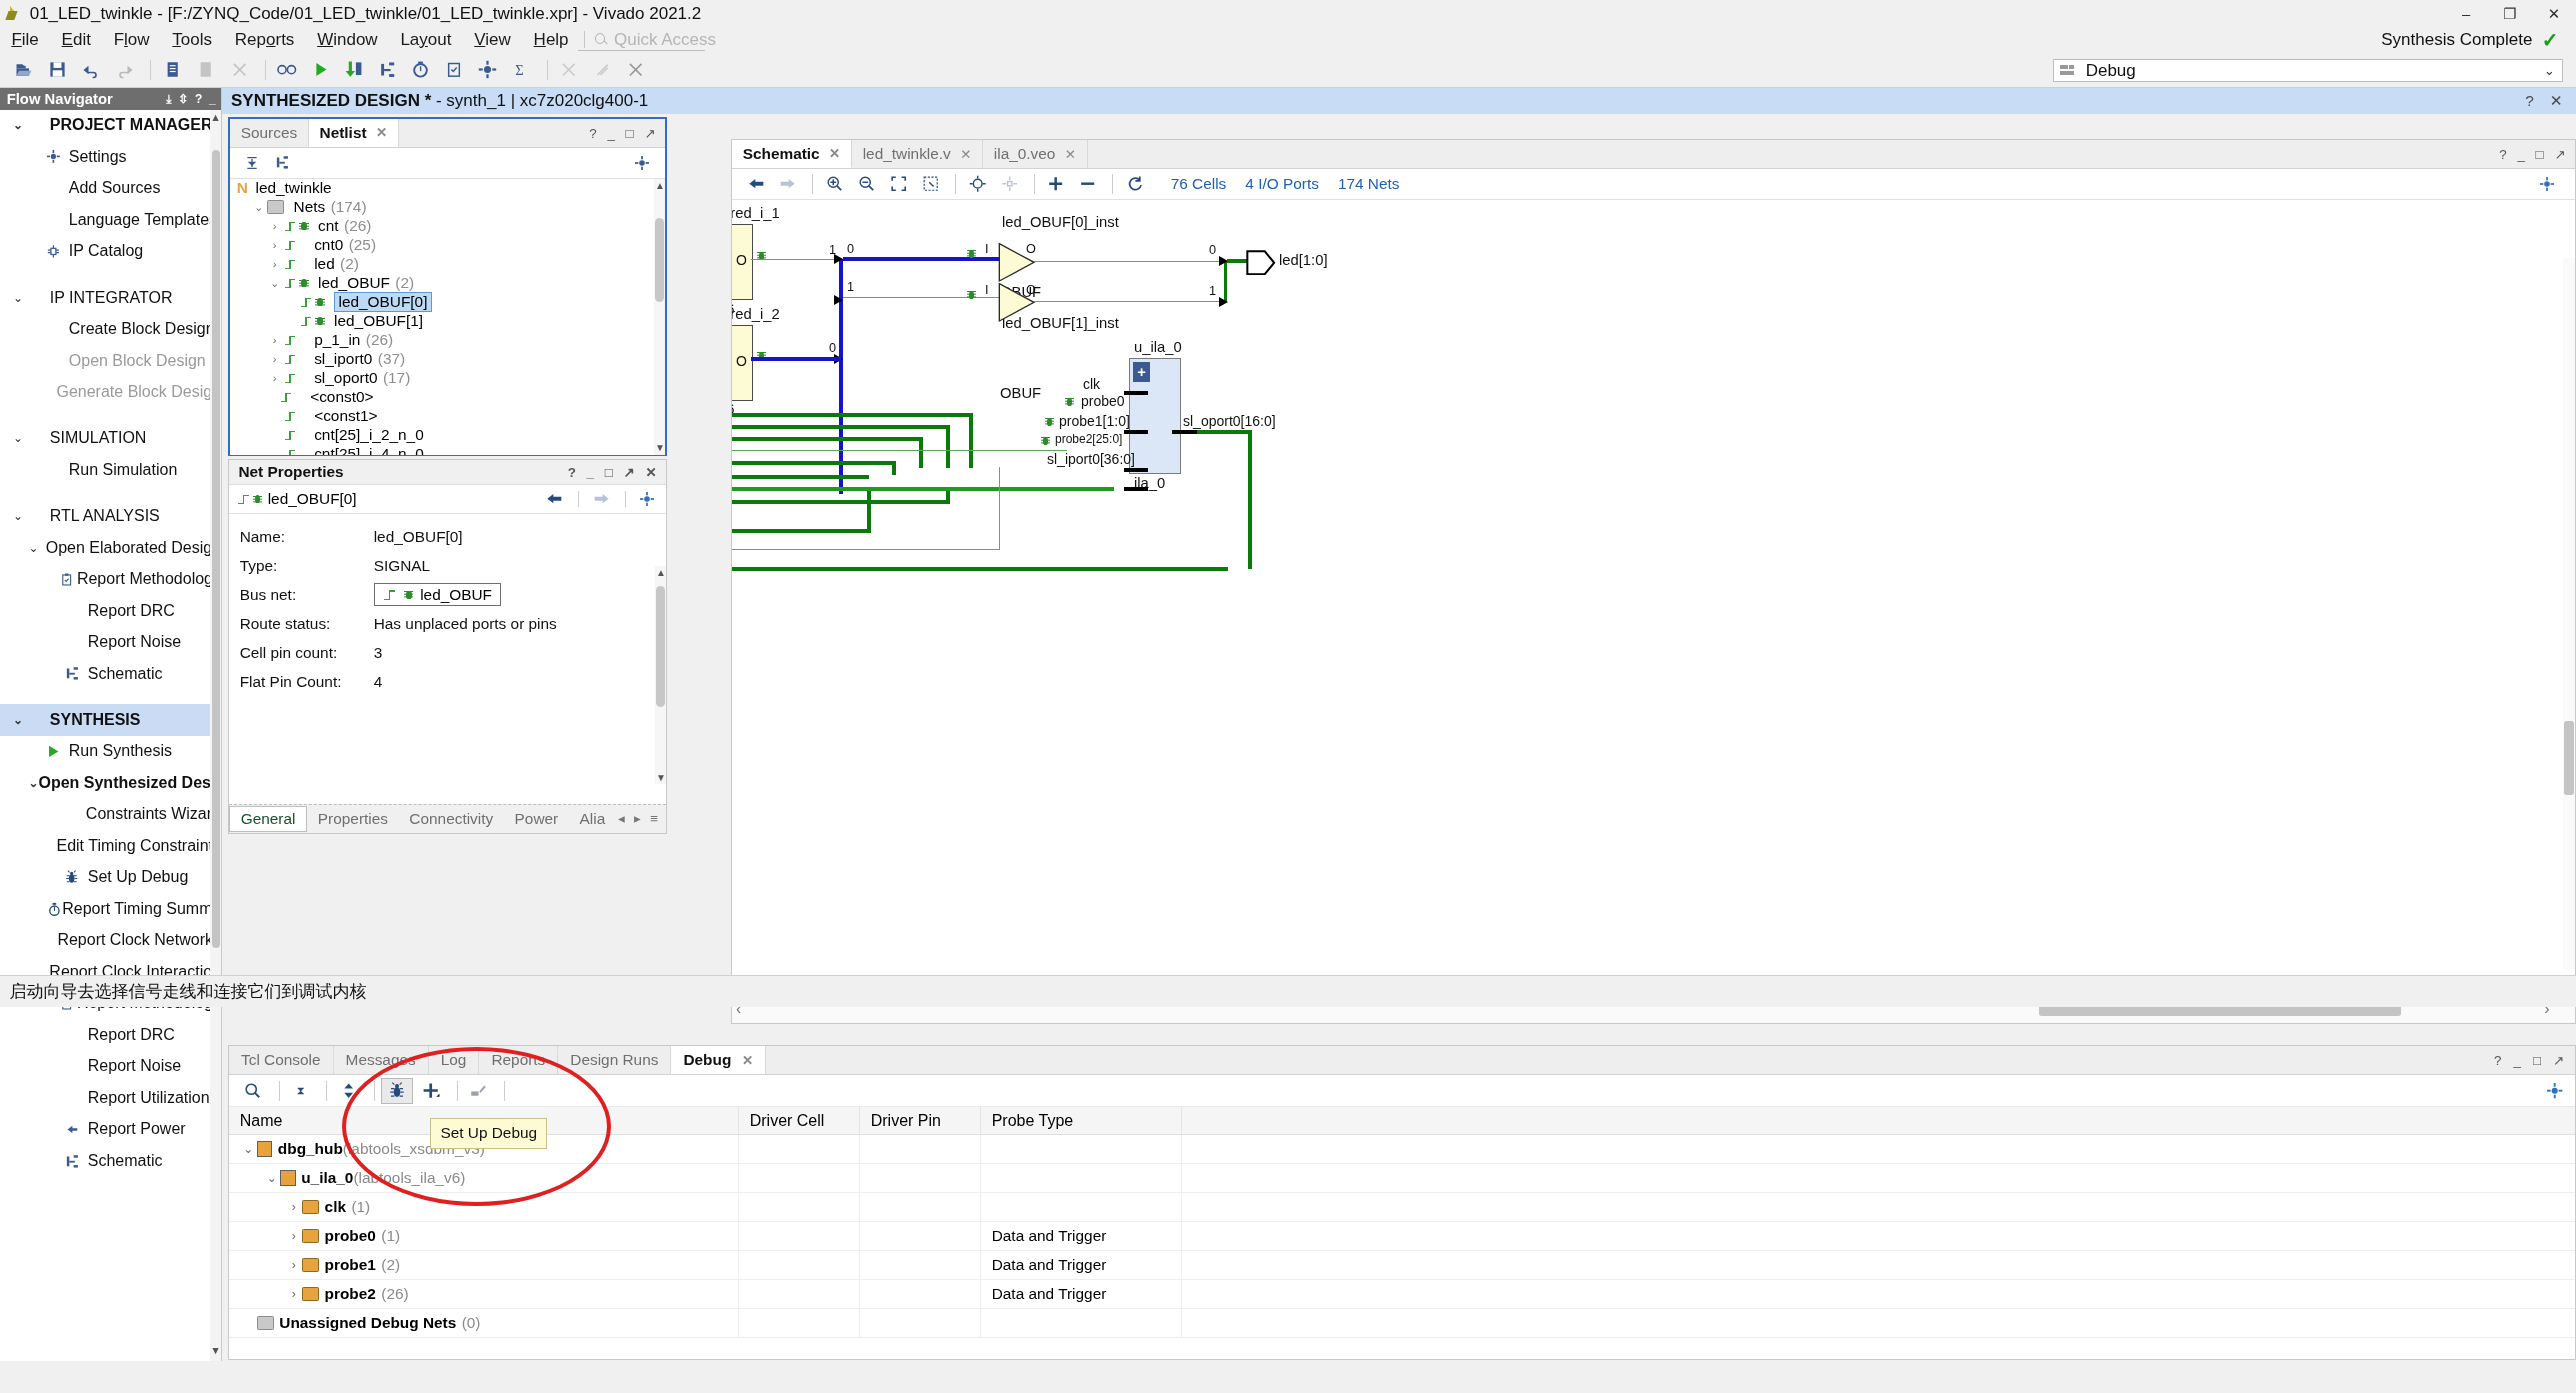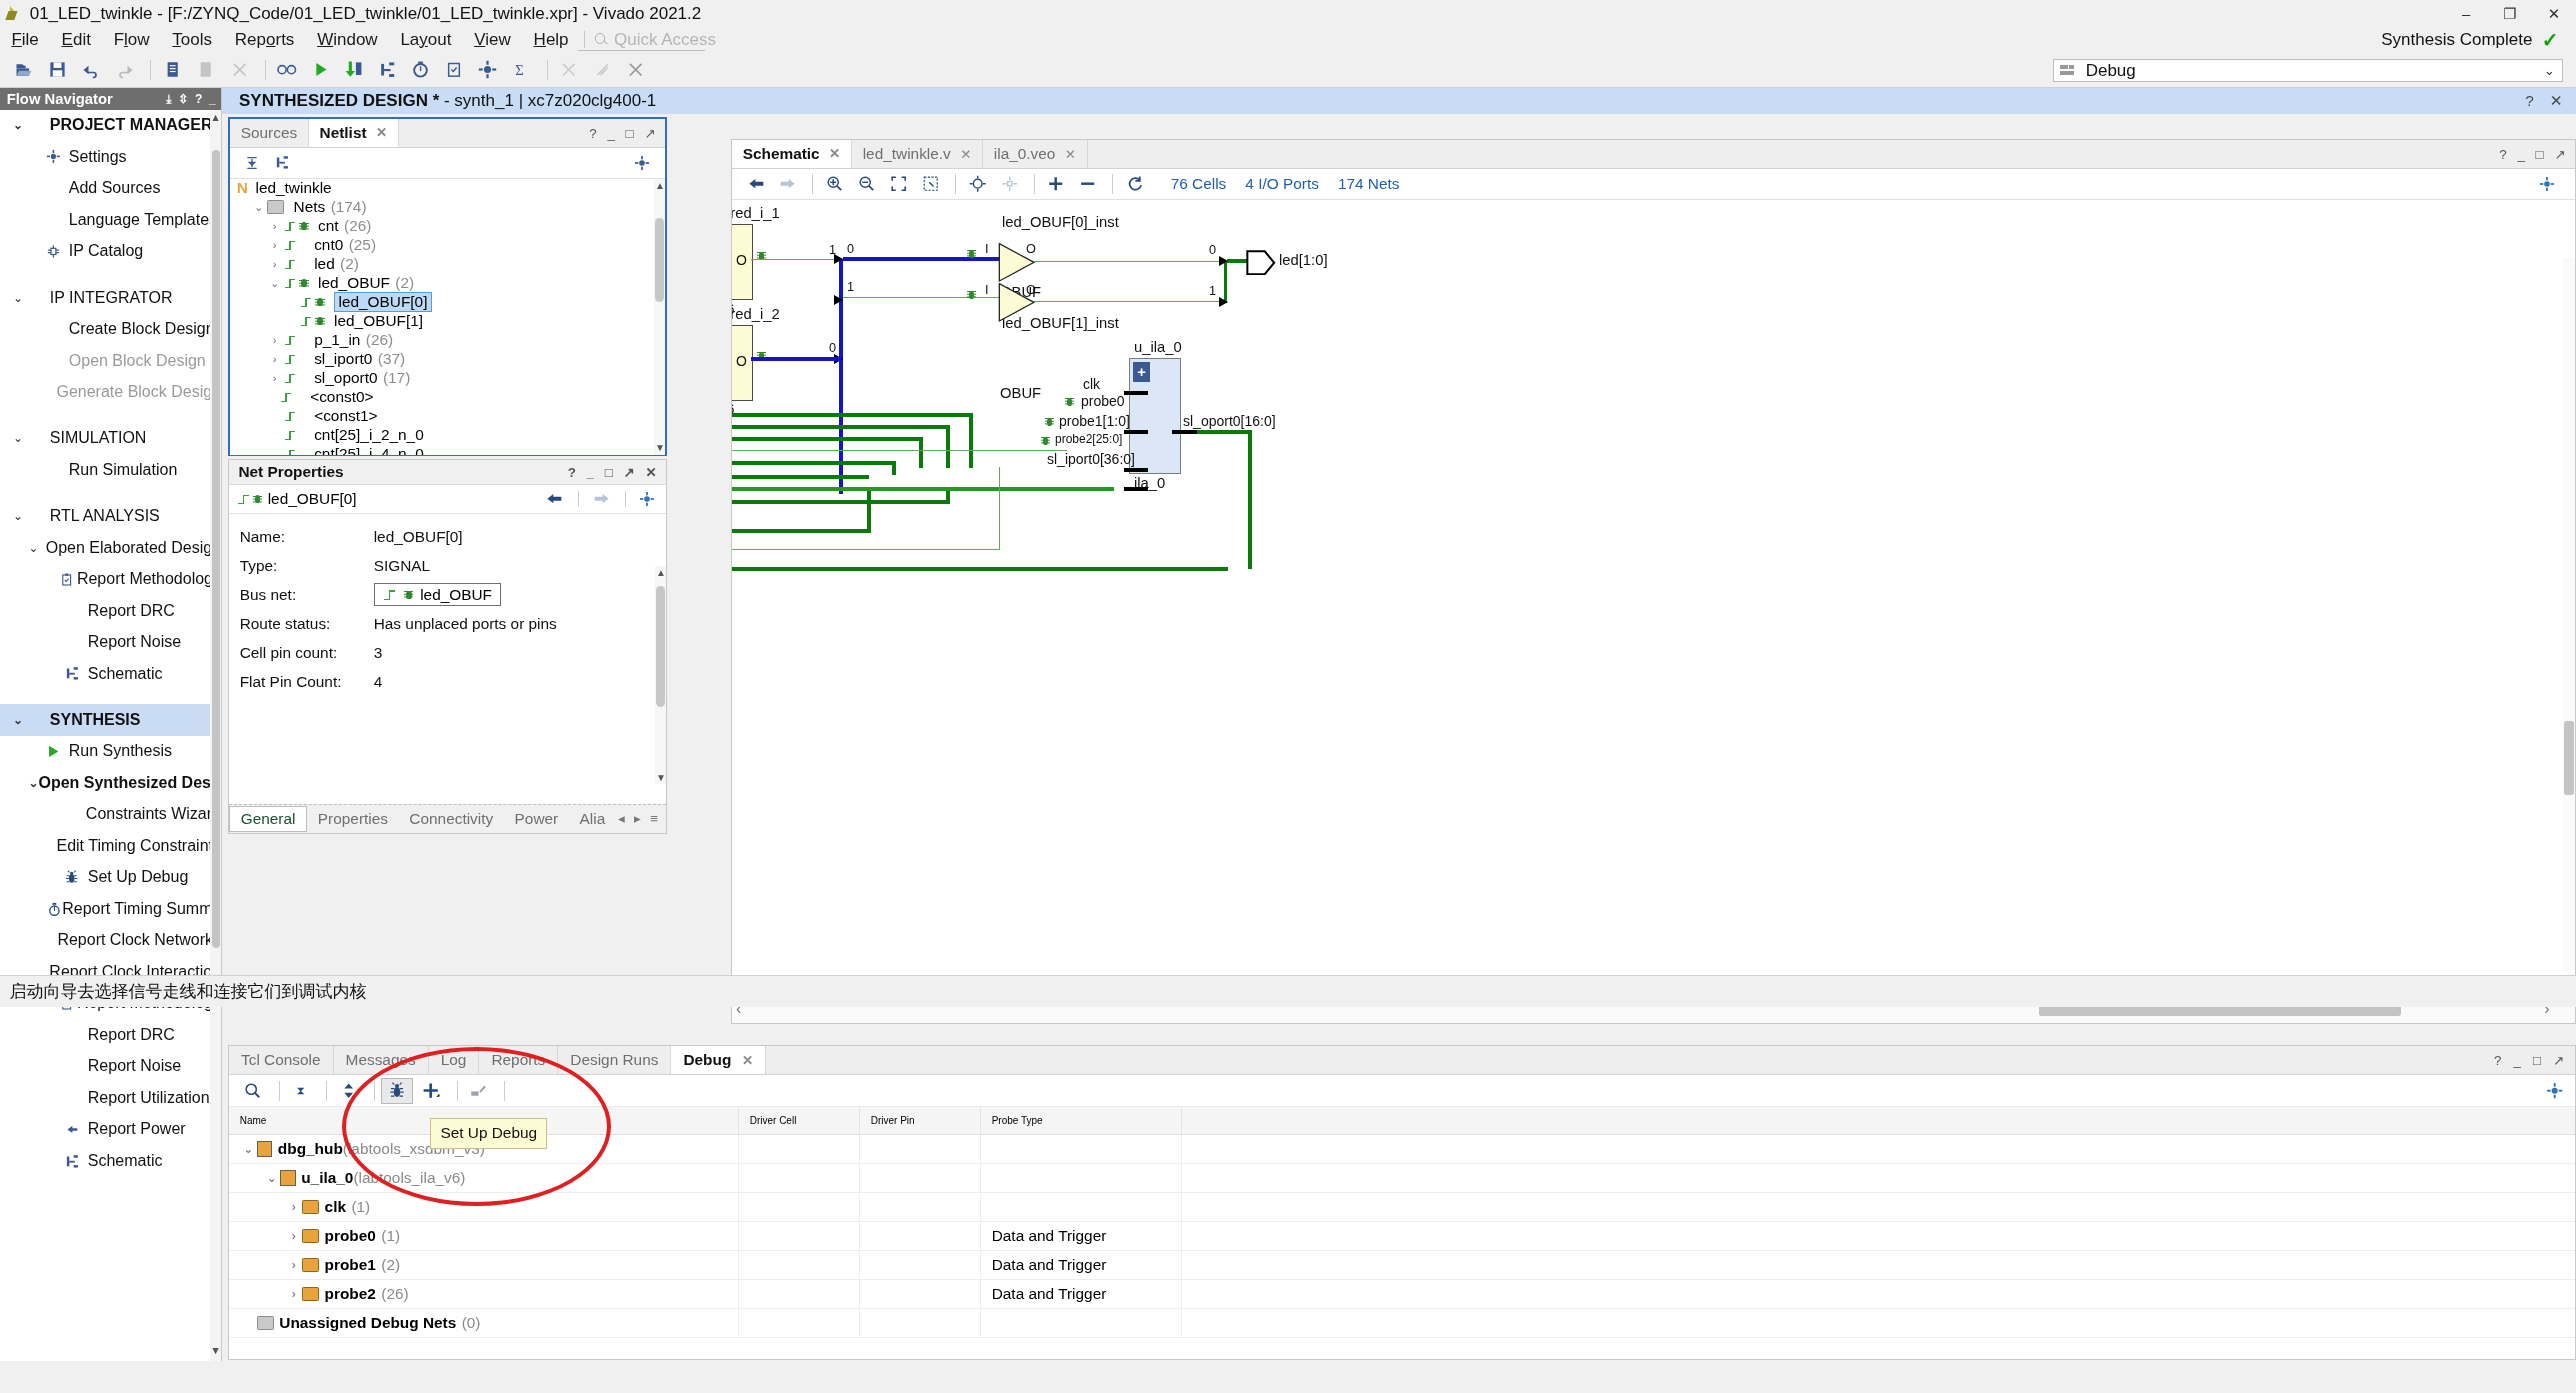--- a/index.html
+++ b/index.html
@@ -72,21 +72,21 @@
   .fn-row.disabled{color:#9a9a9a;}
   .fn-chev{width:17.4px;color:#333;font-size:12px;display:inline-block;text-align:center;}
   .fn-ico{width:23px;display:inline-block;text-align:center;}
   .fn-scroll{position:absolute;right:0;top:0;width:10.7px;height:1251px;background:#f4f4f4;}
   .fn-thumb{position:absolute;right:0.7px;top:40px;width:8.7px;height:798px;background:#c4c4c4;border-radius:4px;}
   .fn-arrow-up,.fn-arrow-dn{position:absolute;right:0;width:10.7px;height:14.8px;text-align:center;font-size:10.7px;color:#555;}
   .fn-arrow-up{top:1.3px;} .fn-arrow-dn{bottom:1.3px;}
 
   
   .sd-banner{position:absolute;left:222px;top:88px;width:2354px;height:25.5px;background:#c8dcf5;
-    display:flex;align-items:center;padding-left:17px;box-sizing:border-box;}
+    display:flex;align-items:center;padding-left:9px;box-sizing:border-box;}
   .sd-banner .t{font-size:17px;font-weight:bold;color:#111;}
   .sd-banner .t .sub{font-weight:normal;}
   .sd-banner .acts{margin-left:auto;padding-right:13.4px;display:flex;gap:16px;color:#4a4a4a;font-size:15.4px;}
 
   
   .netlist{position:absolute;left:228px;top:117px;width:439px;height:339px;background:#fff;
     border:2px solid #2f6fc0;box-sizing:border-box;}
   .panel-tabs{height:28px;background:#eeeeee;display:flex;align-items:stretch;
     border-bottom:0.7px solid #d2d2d2;}
   .ptab{display:flex;align-items:center;padding:0 10.7px;font-size:15.4px;color:#6f6f6f;
@@ -175,21 +175,21 @@
   .debugpanel{position:absolute;left:228px;top:1045px;width:2348px;height:315px;background:#fff;
     border:0.7px solid #c8c8c8;box-sizing:border-box;}
   .db-tabs{height:28px;background:#eeeeee;display:flex;align-items:stretch;border-bottom:0.7px solid #d2d2d2;}
   .db-tab{display:flex;align-items:center;padding:0 12px;font-size:15.4px;color:#6f6f6f;border-right:0.7px solid #d8d8d8;}
   .db-tab.active{background:#fff;color:#111;font-weight:bold;}
   .db-tab .x{margin-left:10.7px;color:#8a8a8a;font-size:13.4px;}
   .db-toolbar{height:31px;background:#fff;border-bottom:0.7px solid #eaeaea;display:flex;align-items:center;padding-left:9.4px;}
   .db-tb{width:29.5px;height:24px;display:flex;align-items:center;justify-content:center;margin-right:4px;position:relative;}
   .db-tb.pressed{background:#e9e9e9;border:0.7px solid #b9b9b9;}
   .db-head{height:27px;background:#f5f5f5;display:flex;align-items:center;
-    border-bottom:0.7px solid #dedede;font-size:10px;}
+    border-bottom:0.7px solid #dedede;font-size:16px;}
   .db-col{padding-left:10.7px;box-sizing:border-box;border-right:0.7px solid #e4e4e4;height:27px;line-height:27px;}
   .db-rows{position:relative;}
   .db-row{height:28px;display:flex;align-items:center;font-size:15.4px;border-bottom:0.7px solid #eeeeee;}
   .db-cell{padding-left:10.7px;box-sizing:border-box;border-right:0.7px solid #eeeeee;height:28px;
     display:flex;align-items:center;}
   .db-muted{color:#8a8a8a;}
   .hubicon{display:inline-block;width:13.4px;height:14.8px;background:#e8a33d;border:1.3px solid #5f5f5f;
     margin-right:5.4px;vertical-align:middle;}
   .probeicon{display:inline-block;width:14.8px;height:12px;background:#e8a33d;border:0.7px solid #8a6a20;
     border-radius:1.3px;margin-right:5.4px;vertical-align:middle;}

